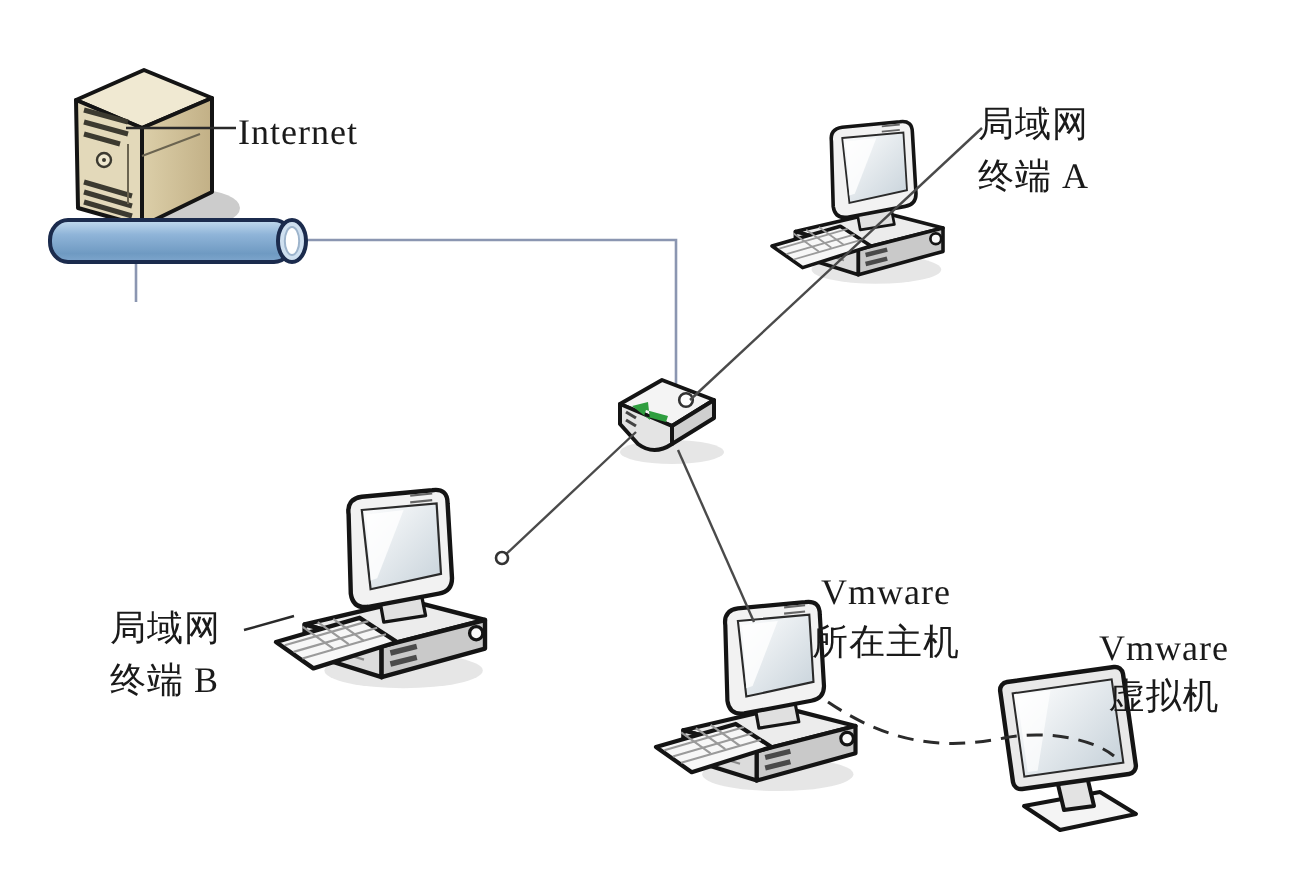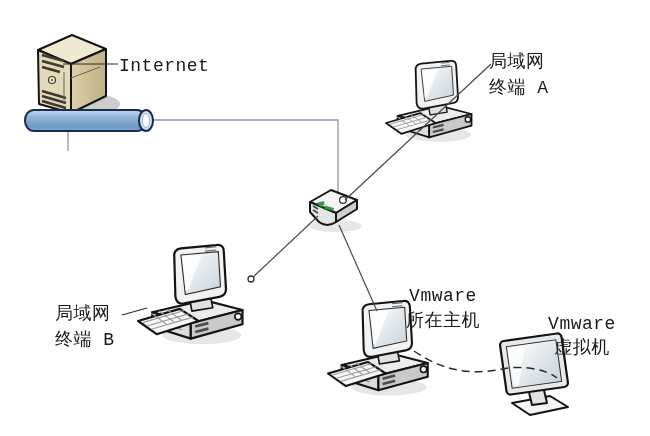--- a/index.html
+++ b/index.html
@@ -1,17 +1,17 @@
 <!DOCTYPE html>
 <html><head>
 <meta charset="utf-8">
 <style>
   html,body{margin:0;padding:0;background:#ffffff;}
   #stage{position:relative;width:650px;height:436px;background:#ffffff;overflow:hidden;
-         font-family:Liberation Mono, monospace;}
+         font-family:Liberation Serif, serif;}
   #art{position:absolute;left:0;top:0;}
   .label{position:absolute;color:#1a1a1a;font-size:18px;line-height:26px;
          white-space:pre-line;letter-spacing:.5px;}
   #label-internet{left:119px;top:53px;}
   #label-terminal-a{left:489px;top:49px;}
   #label-terminal-b{left:55px;top:301px;}
   #label-vmware-host{left:396px;top:284px;width:94px;text-align:center;line-height:25px;}
   #label-vmware-vm{left:544px;top:312px;width:76px;text-align:center;line-height:24px;}
 </style>
 </head>

